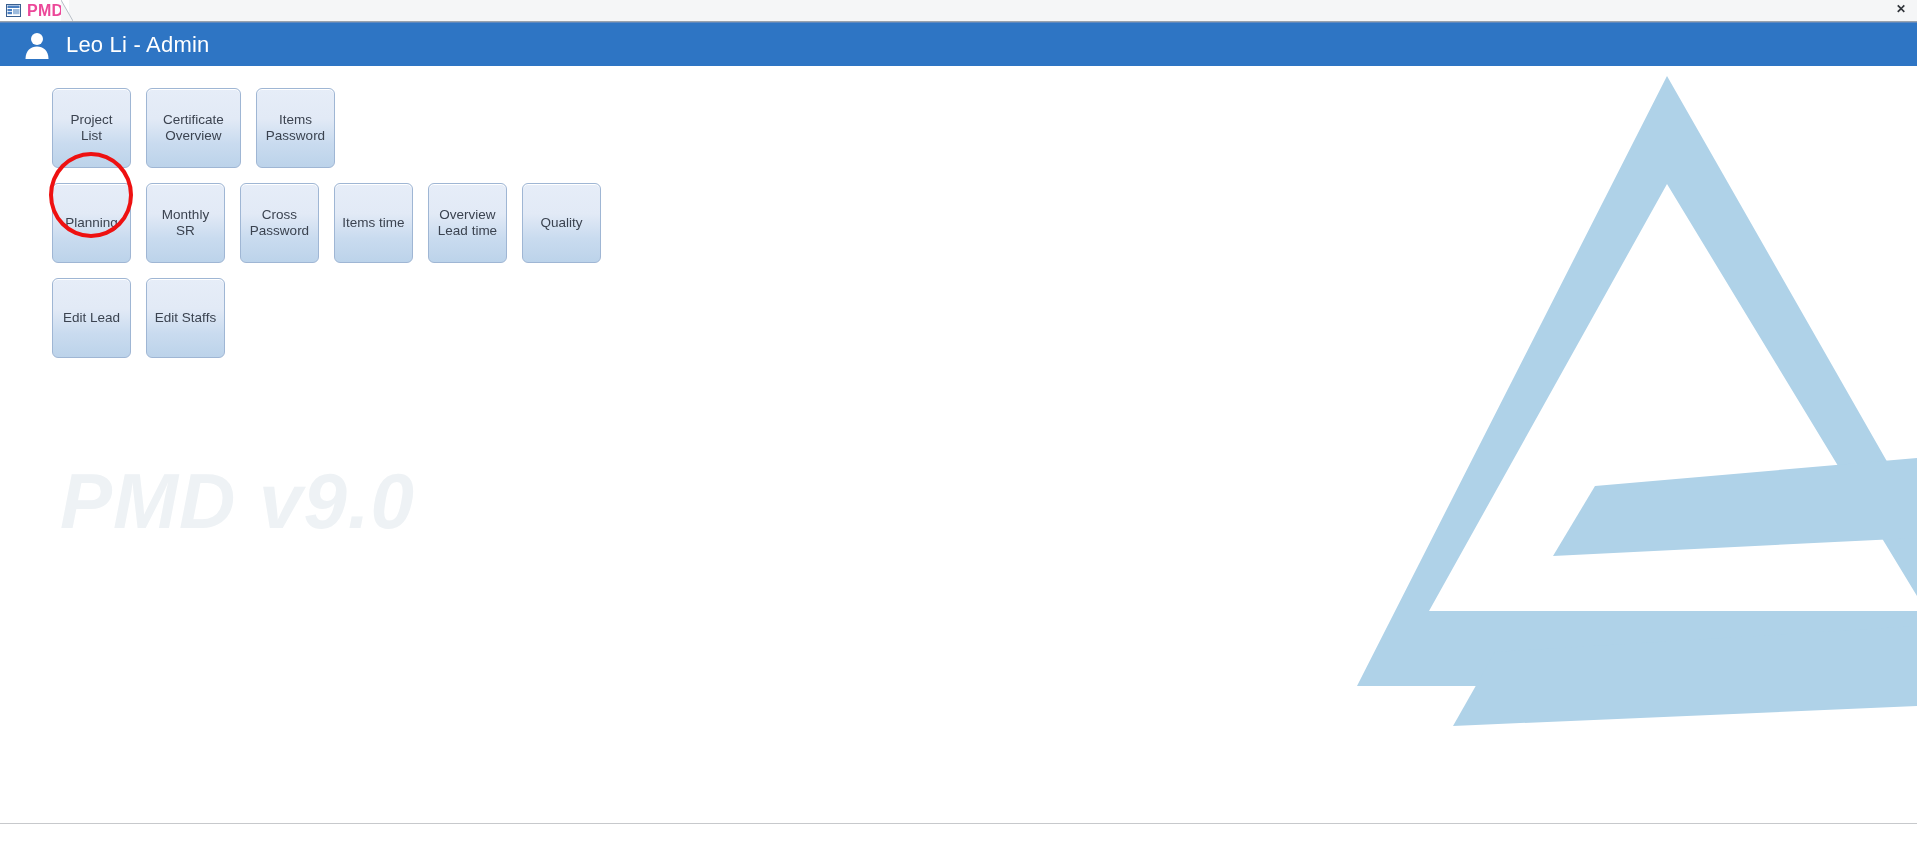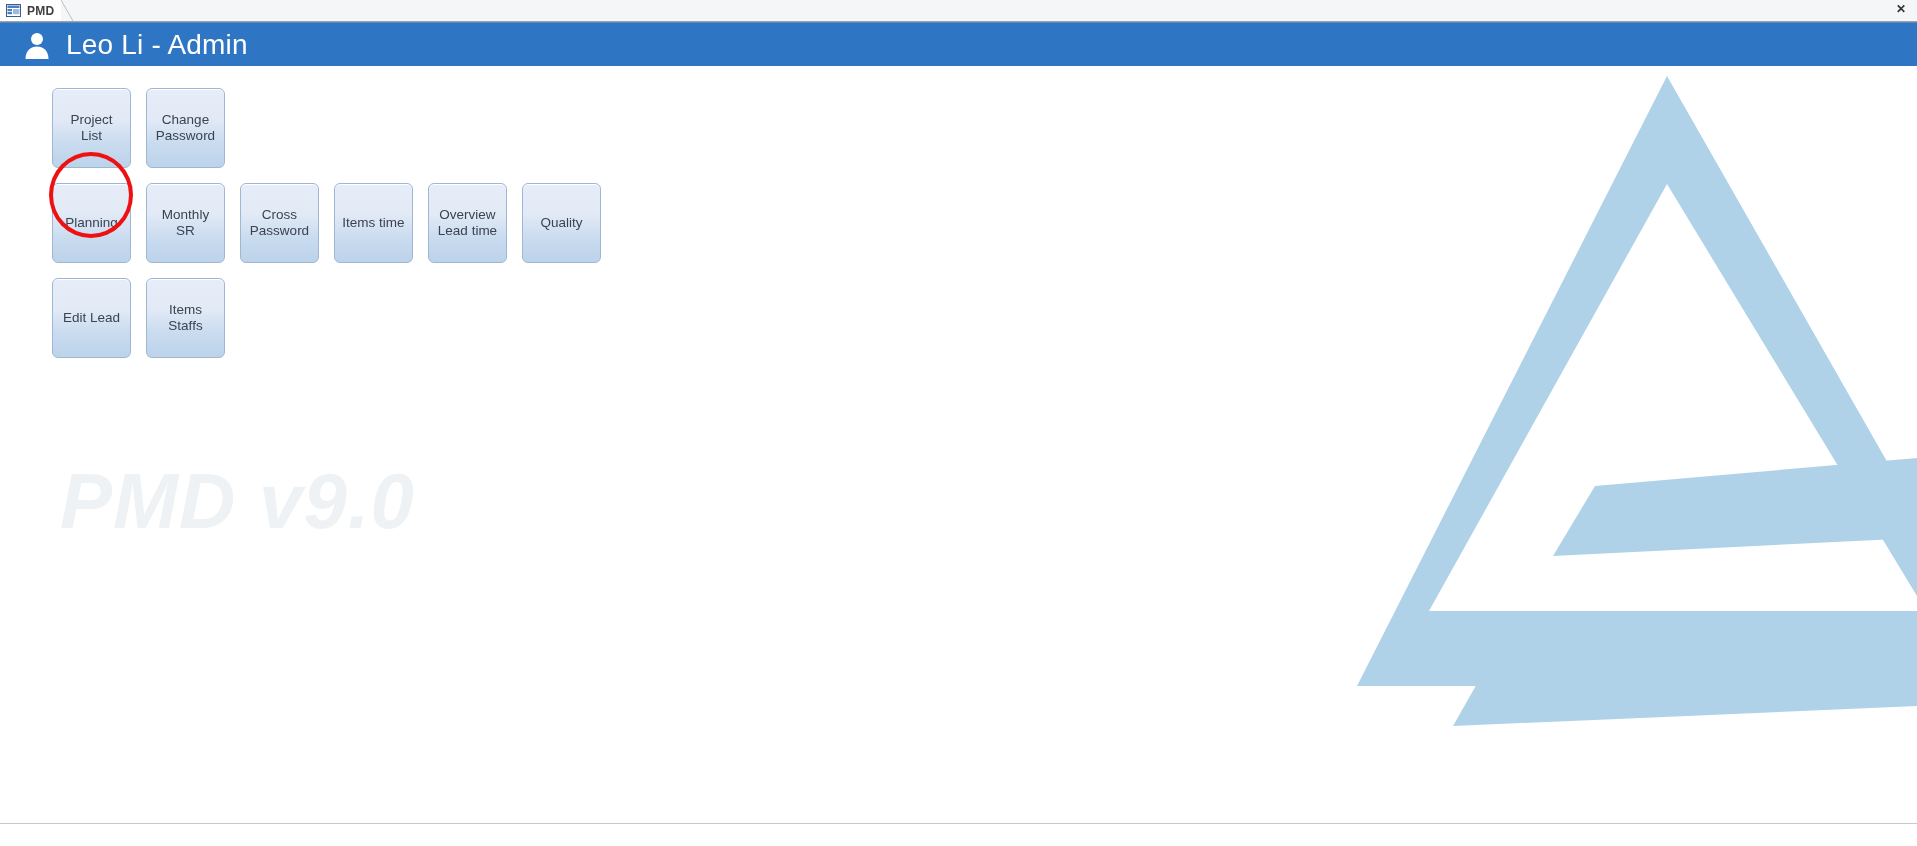--- a/index.html
+++ b/index.html
@@ -42,23 +42,23 @@
     box-sizing: border-box;
   }
   .tab-icon {
     width: 15px; height: 13px;
     position: relative;
     margin-right: 6px;
     flex: 0 0 auto;
   }
   .tab-icon svg { display: block; }
   .tab-label {
-    font-size: 12px;
+    font-size: 16px;
     font-weight: bold;
-    color: #404040;
+    color: #ec4899;
     letter-spacing: 0.3px;
     white-space: nowrap;
   }
   .tab-slant {
     position: absolute;
     top: 0;
     left: 61px;
     width: 12px;
     height: 21px;
     overflow: hidden;
@@ -92,21 +92,21 @@
     padding-left: 22px;
   }
   .header-avatar {
     width: 30px;
     height: 30px;
     flex: 0 0 auto;
     margin-right: 14px;
   }
   .header-title {
     color: #ffffff;
-    font-size: 28px;
+    font-size: 22px;
     font-weight: normal;
     letter-spacing: 0.2px;
     white-space: nowrap;
   }
 
   
   .canvas {
     position: absolute;
     top: 66px; left: 0;
     width: 1917px;
@@ -265,22 +265,25 @@
   </div>
 
   <div class="version-watermark">PMD v9.0</div>
 
   <div class="btn-grid">
 
     <div class="btn-row">
       <div class="tile w-w80">
         <span class="tile-label">Project List</span>
       </div>
-      <div class="tile w-w80">
-        <span class="tile-label">Change Password</span>
+      <div class="tile w-w95">
+        <span class="tile-label">Certificate Overview</span>
+      </div>
+      <div class="tile w-w80">
+        <span class="tile-label">Items Password</span>
       </div>
     </div>
 
     <div class="btn-row">
       <div class="tile w-w80">
         <span class="tile-label">Planning</span>
       </div>
       <div class="tile w-w80">
         <span class="tile-label">Monthly SR</span>
       </div>
@@ -296,21 +299,21 @@
       <div class="tile w-w80">
         <span class="tile-label">Quality</span>
       </div>
     </div>
 
     <div class="btn-row">
       <div class="tile w-w80">
         <span class="tile-label">Edit Lead</span>
       </div>
       <div class="tile w-w80">
-        <span class="tile-label">Items Staffs</span>
+        <span class="tile-label">Edit Staffs</span>
       </div>
     </div>
 
   </div>
 
   <div class="annot-ellipse"></div>
 
 </div>
 
 <div class="statusbar"></div>

